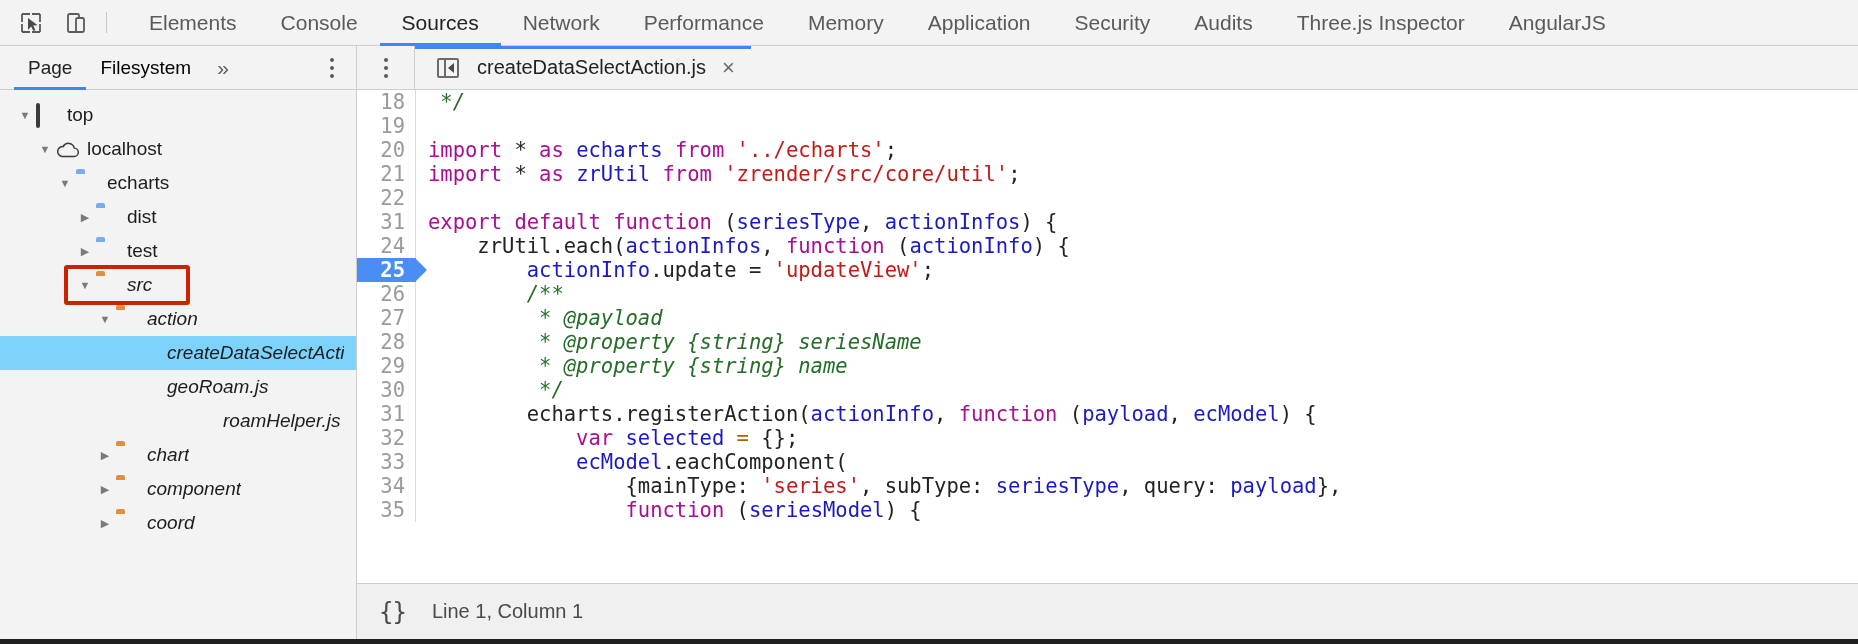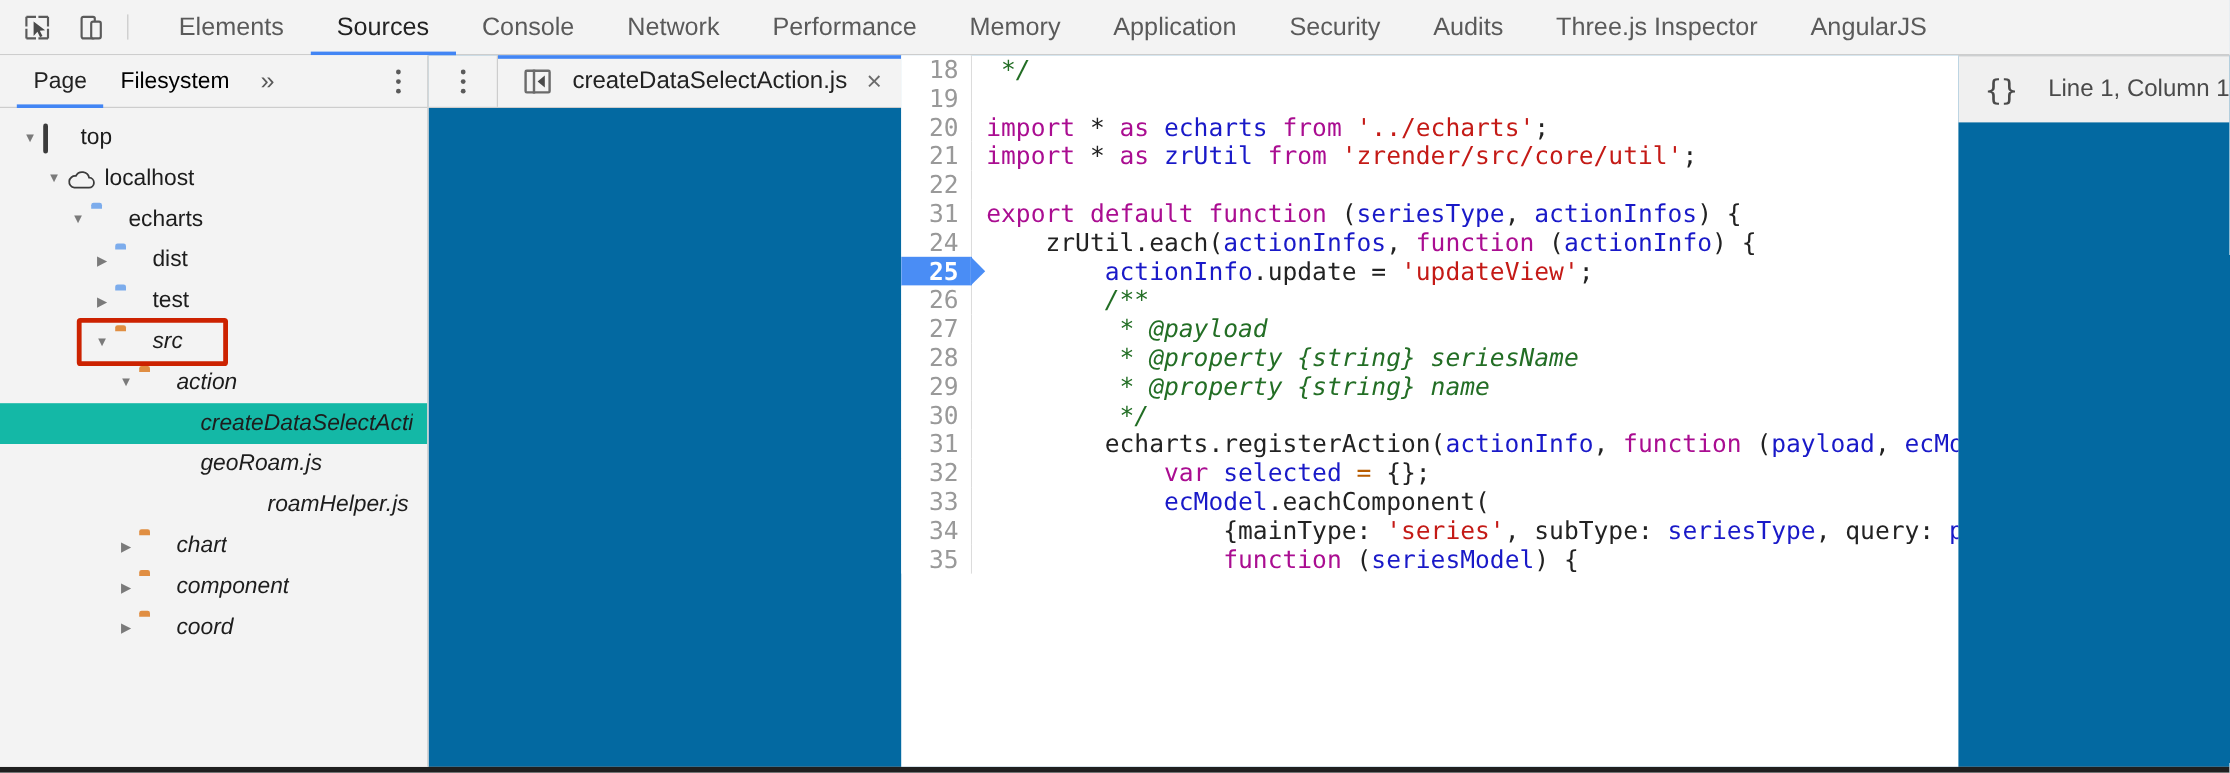--- a/index.html
+++ b/index.html
@@ -146,21 +146,21 @@
   .tree-row {
     height: 34px;
     display: flex;
     align-items: center;
     font-size: 19px;
     color: #1d1d1d;
     white-space: nowrap;
     cursor: pointer;
     position: relative;
   }
-  .tree-row.selected { background: #14b8a6; }
+  .tree-row.selected { background: #7dd3fc; }
   .tree-row .twisty {
     width: 22px;
     min-width: 22px;
     display: flex;
     align-items: center;
     justify-content: center;
     color: #7a7a7a;
     font-size: 11px;
   }
   .tree-row .twisty.spacer { visibility: hidden; }
@@ -213,23 +213,23 @@
     border: 4px solid #cc2200;
     border-radius: 3px;
     pointer-events: none;
     background: rgba(255,255,255,0.0);
   }
 
   
   .editor-pane {
     flex: 1;
     display: flex;
-    flex-direction: row;
+    flex-direction: column;
     min-width: 0;
-    background: #0369a1;
+    background: #404040;
     justify-content: space-between;
   }
   .editor-tabbar {
     height: 44px;
     min-height: 44px;
     background: #f3f3f3;
     border-bottom: 1px solid #cdcdcd;
     display: flex;
     align-items: stretch;
   }
@@ -398,25 +398,25 @@
       <svg width="24" height="24" viewBox="0 0 24 24" aria-hidden="true">
         <rect x="3" y="3" width="11" height="18" rx="1.5" fill="none" stroke="#5a5a5a" stroke-width="1.8"></rect>
         <rect x="11" y="7" width="8" height="14" rx="1.5" fill="#f3f3f3" stroke="#5a5a5a" stroke-width="1.8"></rect>
       </svg>
     </div>
     <div class="tb-sep"></div>
     <div class="tab-strip">
       <div class="tab">
           <span>Elements</span>
         </div>
+      <div class="tab">
+          <span>Console</span>
+        </div>
       <div class="tab active">
           <span>Sources</span>
-        </div>
-      <div class="tab">
-          <span>Console</span>
         </div>
       <div class="tab">
           <span>Network</span>
         </div>
       <div class="tab">
           <span>Performance</span>
         </div>
       <div class="tab">
           <span>Memory</span>
         </div>

